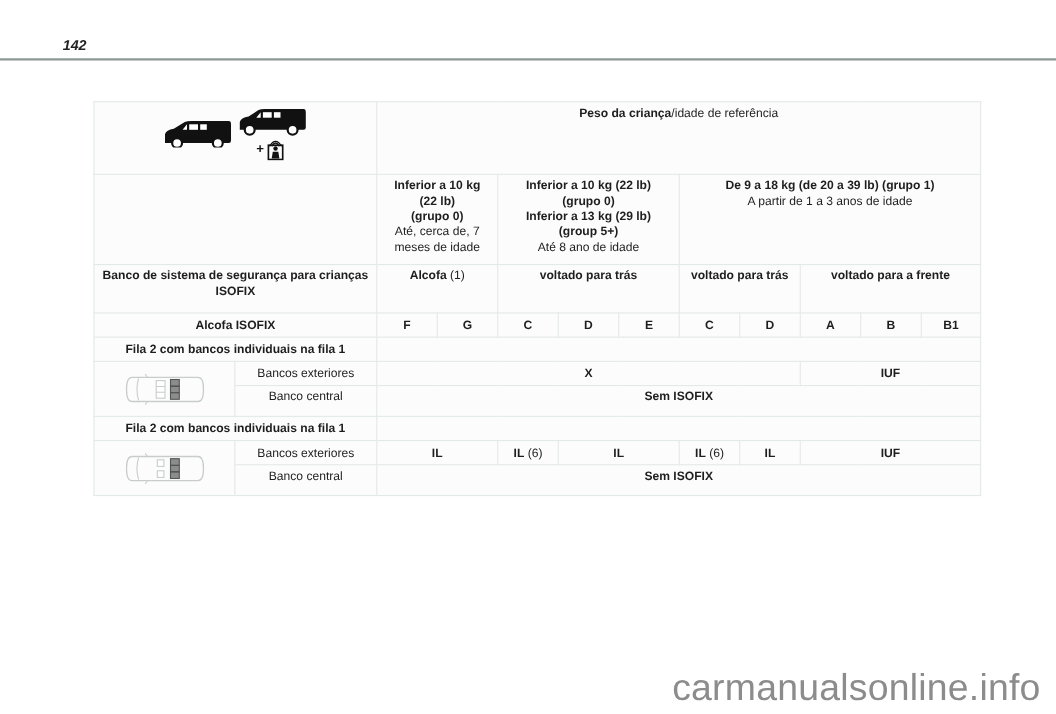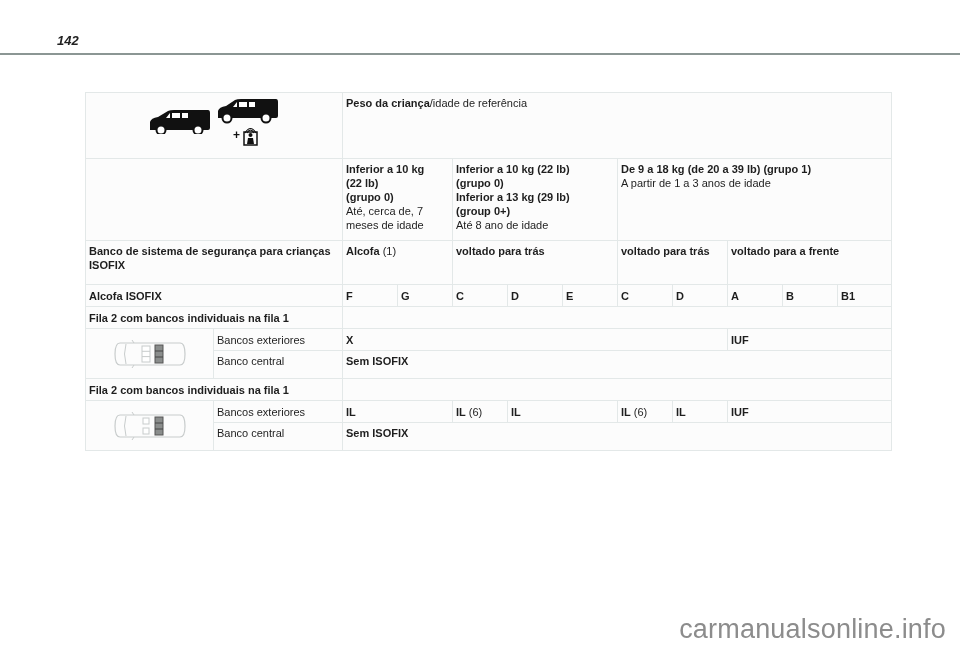--- a/index.html
+++ b/index.html
@@ -12,30 +12,30 @@
   }
   .top-rule {
     position: absolute; left: 0; top: 53px; width: 960px; height: 2px; background: #8b9694;
   }
   table.isofix {
     position: absolute; left: 85px; top: 92px; width: 806px;
     border-collapse: collapse; table-layout: fixed; background: #fcfcfc;
     font-size: 11px; line-height: 14px;
   }
   table.isofix td {
-    border: 1.5px solid #e3e8e8; vertical-align: top;
+    border: 1.5px solid #e3e8e8; text-align: center; vertical-align: top;
     padding: 3px 3px; color: #1e1e1e; margin-left: 44px;
   }
   .b { font-weight: bold; }
   .mid { vertical-align: middle !important; }
   .icon-cell { vertical-align: middle !important; padding: 0 !important; }
   .vans { display: flex; justify-content: center; align-items: flex-start; gap: 4px; margin-top: 2px; }
   .seat-map { display: flex; justify-content: center; align-items: center; }
   .watermark {
-    position: absolute; right: 14px; bottom: 4px; font-size: 27px; color: #8c8c8c;
+    position: absolute; right: 14px; bottom: 4px; font-size: 34px; color: #8c8c8c;
     letter-spacing: 0.2px;
   }
 </style>
 </head>
 <body>
 
 <div class="page-number">142</div>
 <div class="top-rule"></div>
 
 <table class="isofix">
@@ -97,21 +97,21 @@
       <div class="b">Inferior a 10 kg</div>
       <div class="b">(22 lb)</div>
       <div class="b">(grupo 0)</div>
       <div>Até, cerca de, 7</div>
       <div>meses de idade</div>
     </td>
     <td colspan="3">
       <div class="b">Inferior a 10 kg (22 lb)</div>
       <div class="b">(grupo 0)</div>
       <div class="b">Inferior a 13 kg (29 lb)</div>
-      <div class="b">(group 0+)</div>
+      <div class="b">(group 5+)</div>
       <div>Até 8 ano de idade</div>
     </td>
     <td colspan="5">
       <div class="b">De 9 a 18 kg (de 20 a 39 lb) (grupo 1)</div>
       <div>A partir de 1 a 3 anos de idade</div>
     </td>
   </tr>
 
   <tr style="height:44px">
     <td colspan="2" class="b">Banco de sistema de segurança para crianças ISOFIX</td>

